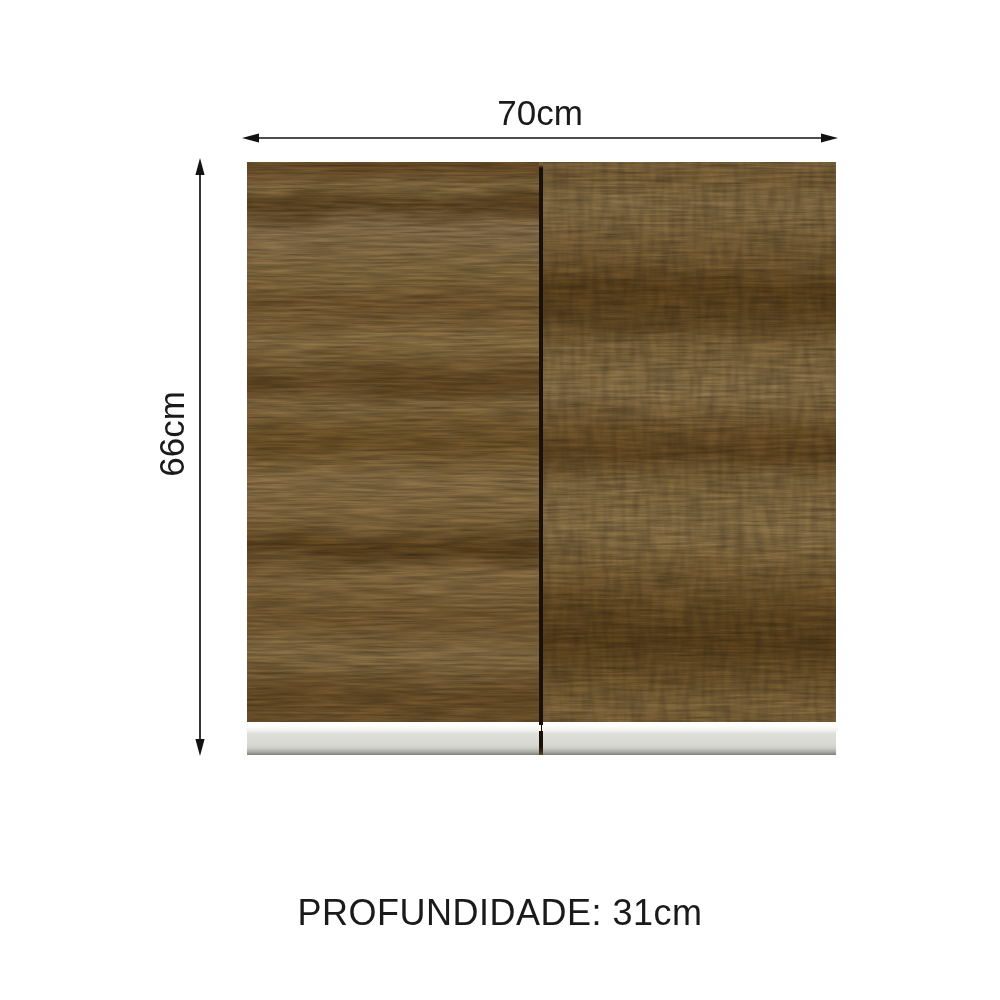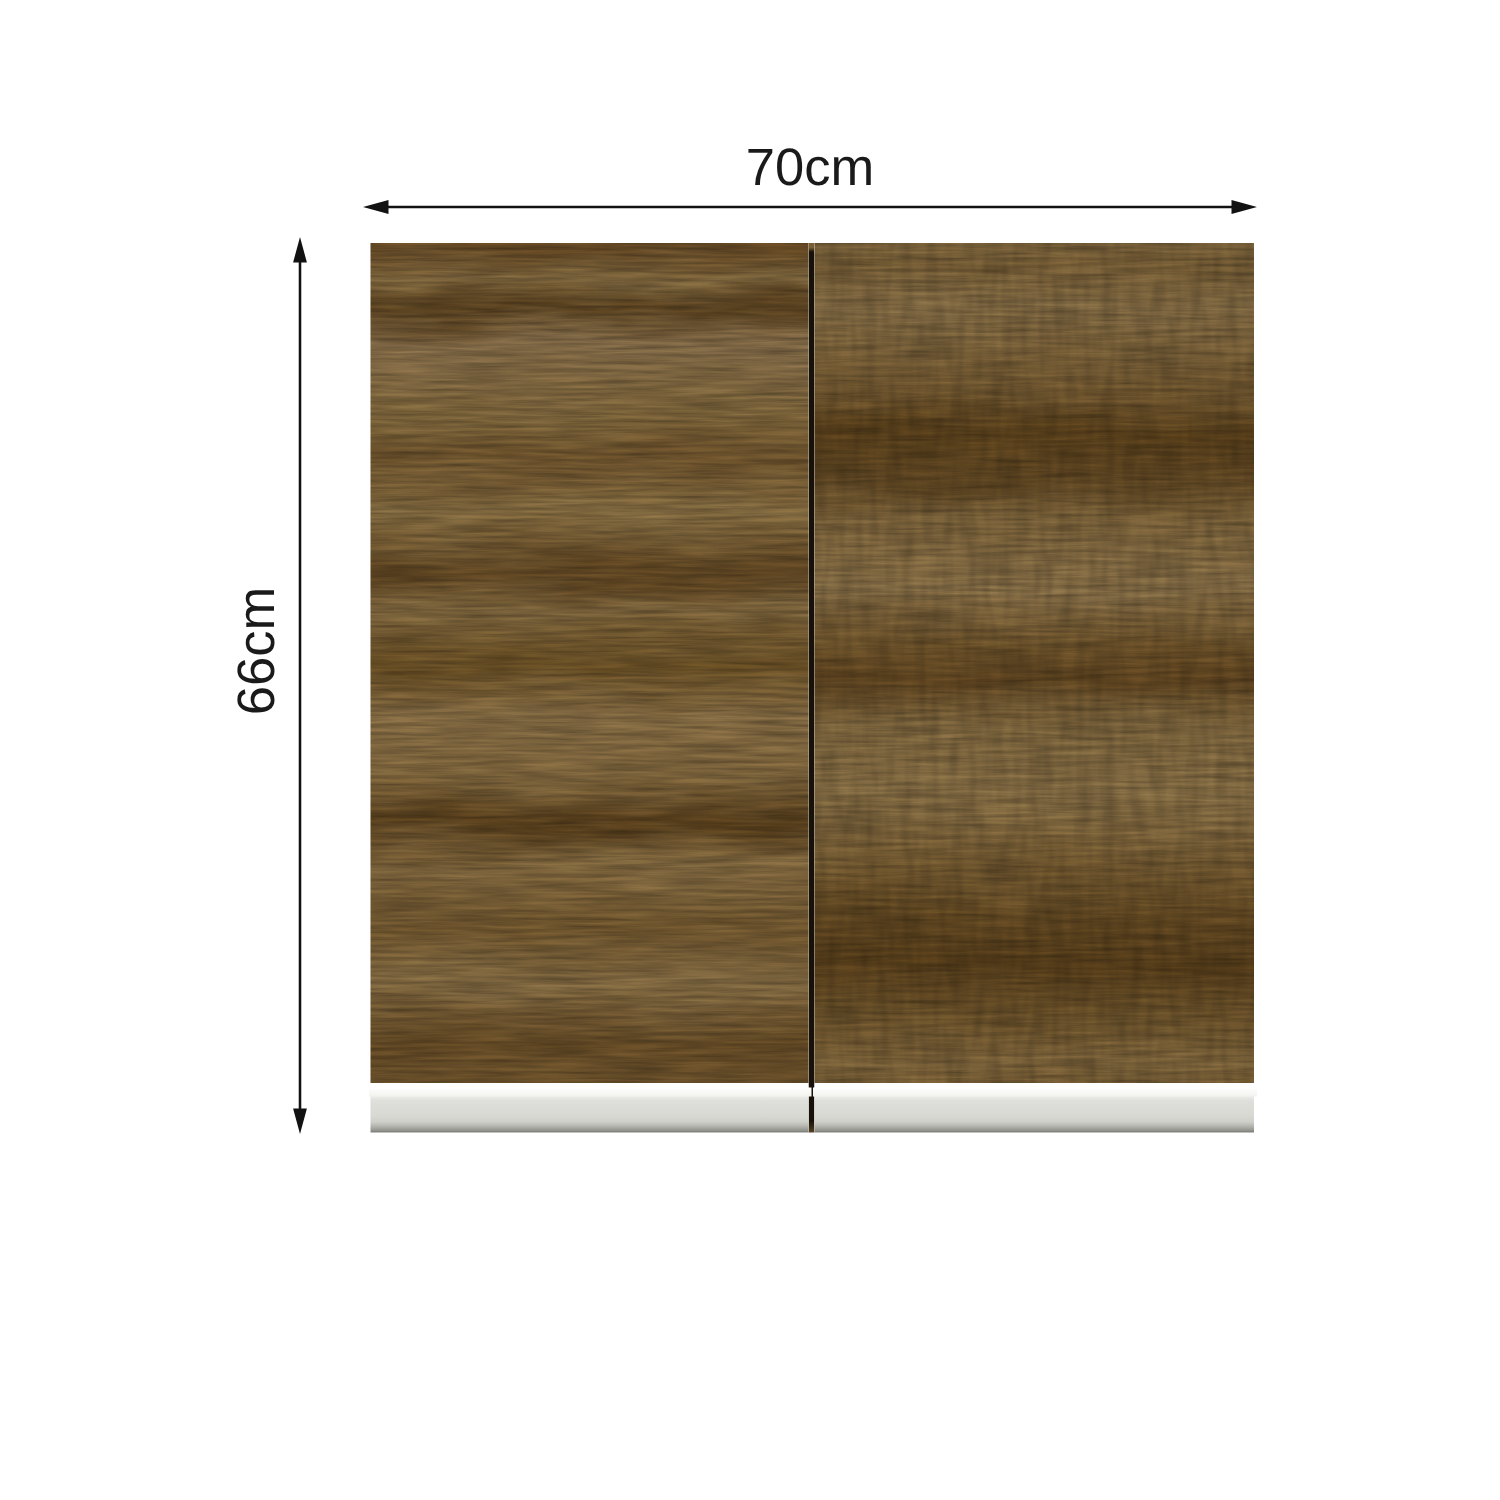--- a/index.html
+++ b/index.html
@@ -195,14 +195,15 @@
         </defs>
         <rect x="-16" y="-16" width="324" height="592" fill="url(#bandsR)" filter="url(#woodR)"></rect>
       </svg>
       <div class="handle">
         <div class="handle-lip"></div>
       </div>
     </div>
 
   </div>
 
+  <div class="depth-label">PROFUNDIDADE: 31cm</div>
 
 </div>
 
 </body></html>

